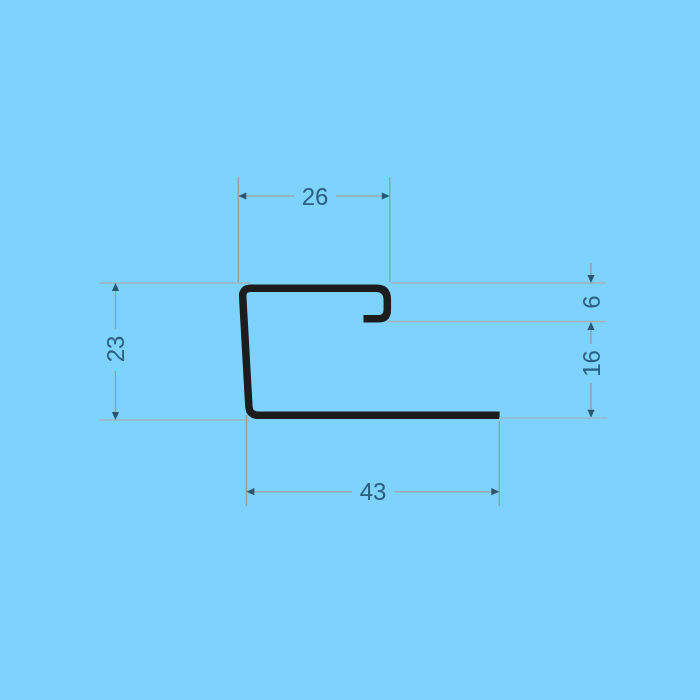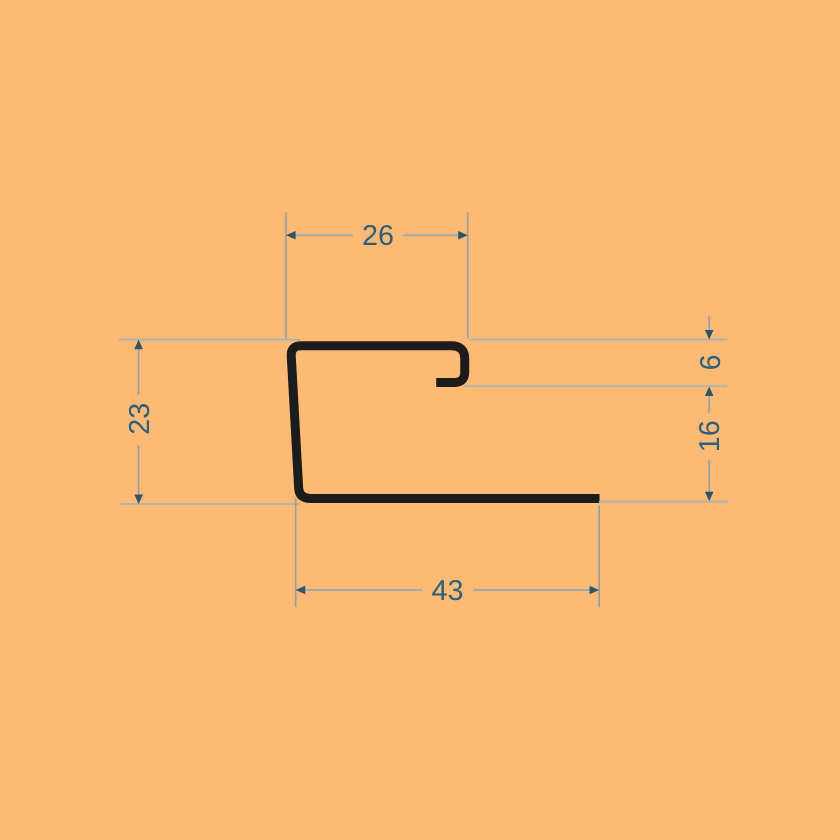--- a/index.html
+++ b/index.html
@@ -1,16 +1,16 @@
 <!DOCTYPE html>
 <html><head>
 <meta charset="utf-8">
 <style>
   html,body{margin:0;padding:0;background:#ffffff;}
-  .page{width:700px;height:700px;position:relative;background:#fdba74;overflow:hidden;}
+  .page{width:700px;height:700px;position:relative;background:#7dd3fc;overflow:hidden;}
   svg{position:absolute;left:0;top:0;}
   text{font-family:"Liberation Sans", sans-serif;fill:#2a5f7e;font-size:24px;}
 </style>
 </head>
 <body>
 
 <div class="page">
 <svg width="700" height="700" viewBox="0 0 700 700">
 
   <g>

